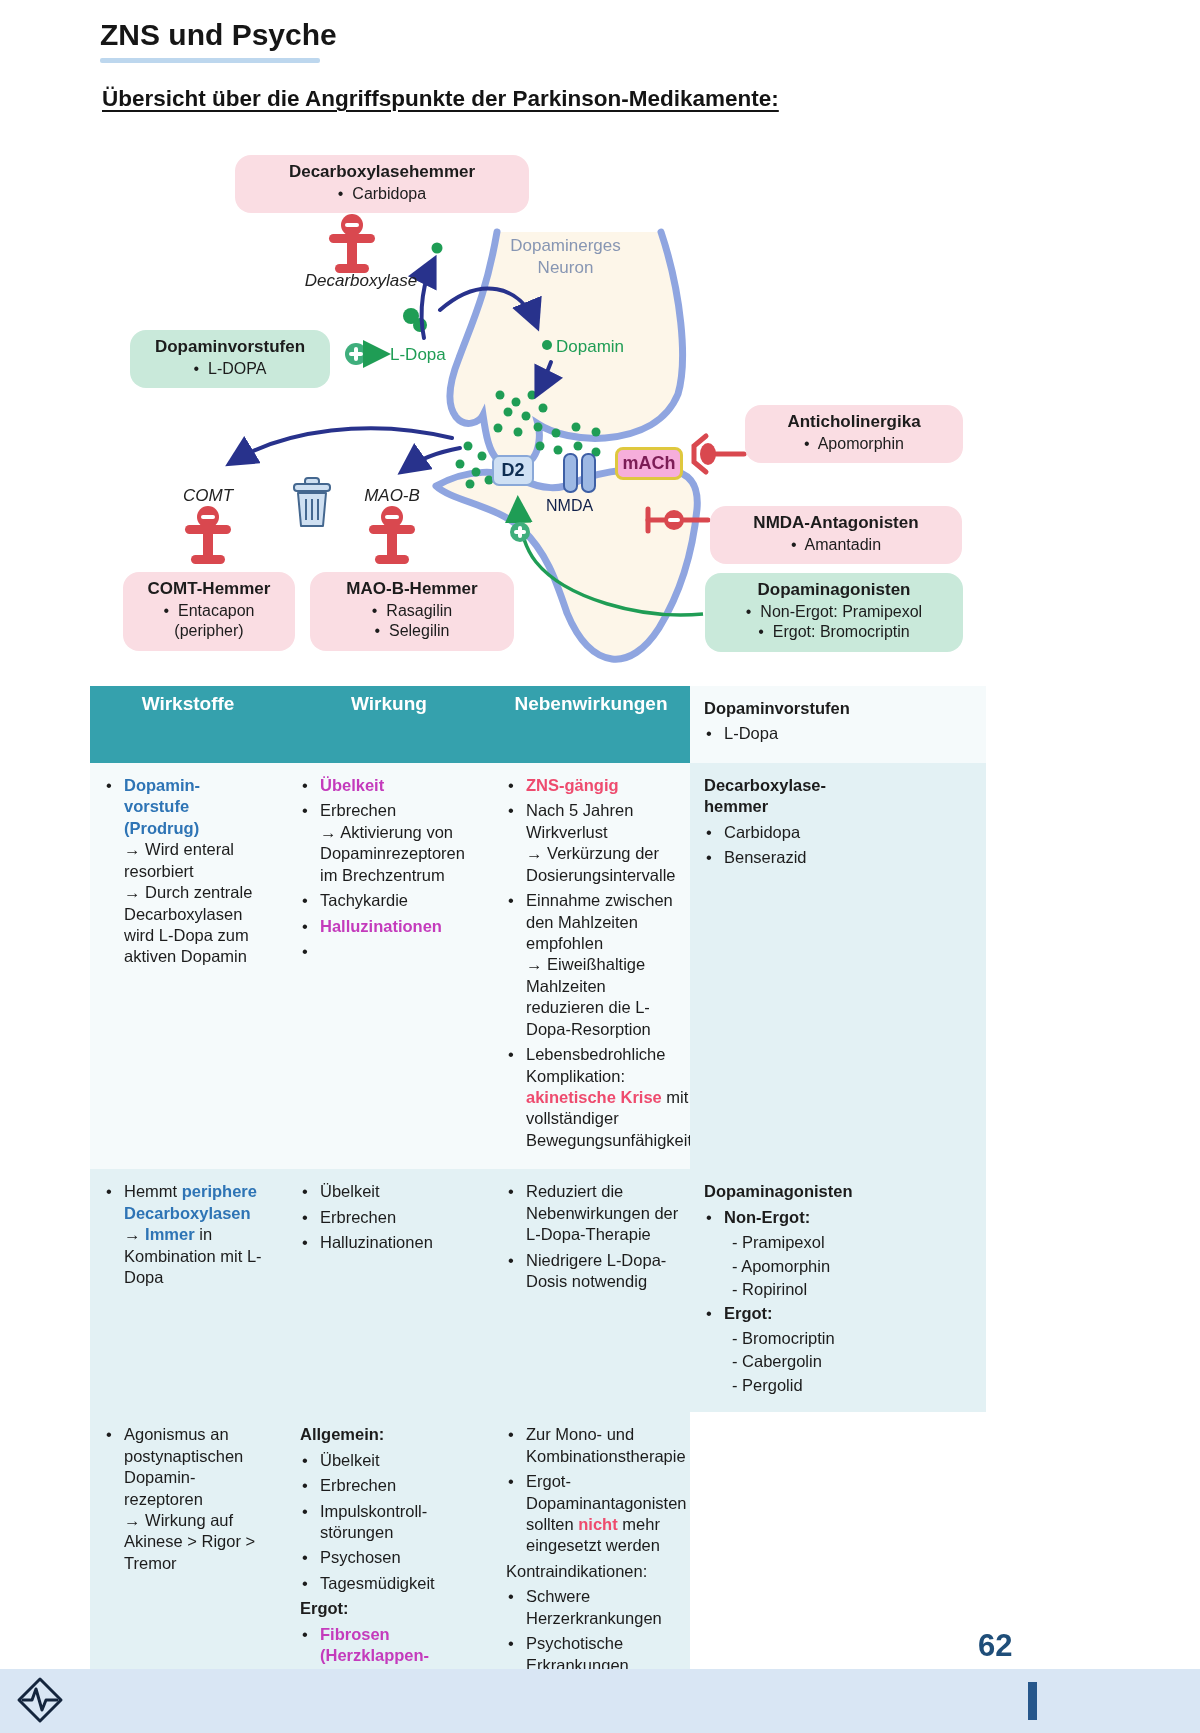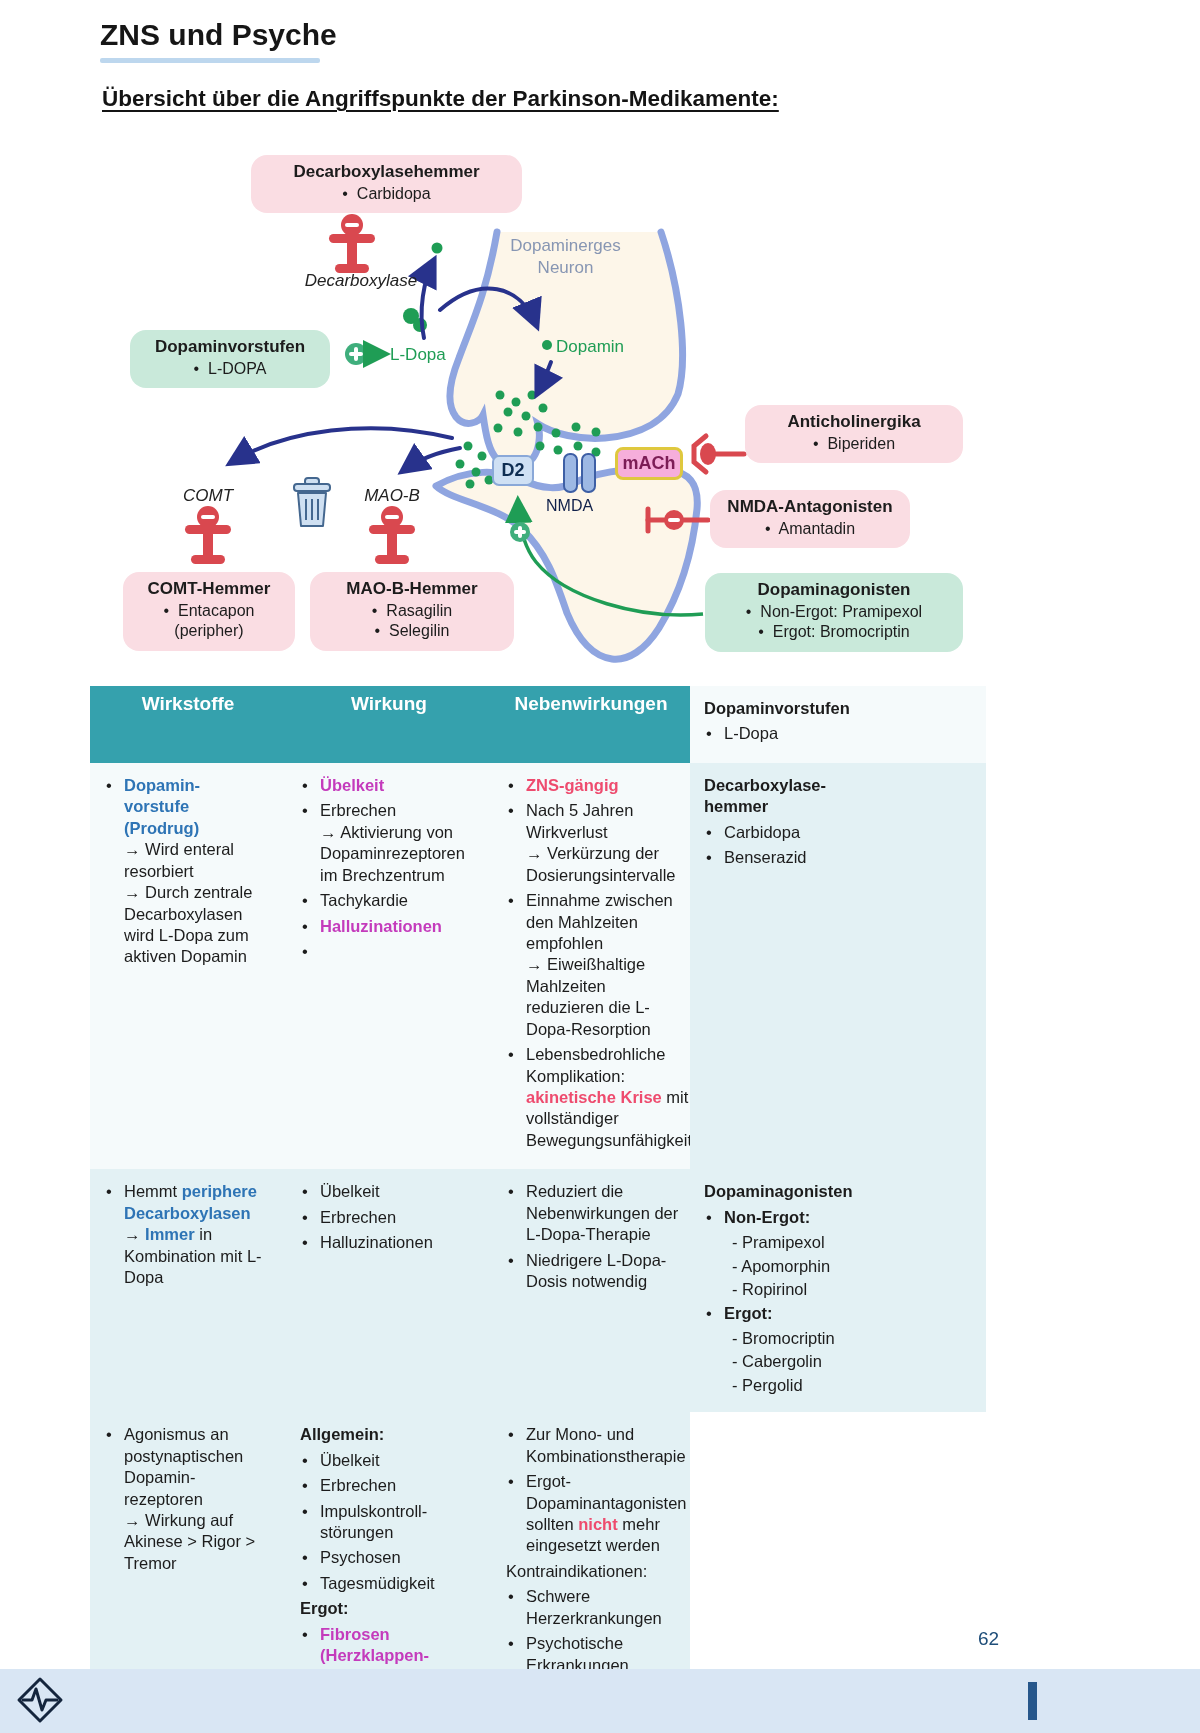--- a/index.html
+++ b/index.html
@@ -14,24 +14,24 @@
   
   .diagram { position:absolute; left:0; top:140px; width:1200px; height:548px; }
   .diagram svg.art { position:absolute; left:0; top:0; width:1200px; height:548px; }
 
   .dbox { position:absolute; border-radius:16px; padding:7px 10px 9px; text-align:center; color:#1c1c1c; }
   .dbox .box-title { font-weight:bold; font-size:17px; margin-bottom:2px; }
   .dbox .box-item { font-size:16px; line-height:1.28; white-space:pre-wrap; }
   .pinkbox { background:#fadde3; }
   .greenbox { background:#c9e9da; }
 
-  .box-decarb   { left:235px; top:15px;  width:271px;margin-left:16px; }
+  .box-decarb   { left:235px; top:15px;  width:294px; }
   .box-vorstufe { left:130px; top:190px; width:200px; }
   .box-antichol { left:745px; top:265px; width:218px; }
-  .box-nmdaant  { left:710px; top:350px; width:200px; }
+  .box-nmdaant  { left:710px; top:366px; width:252px; }
   .box-agonist  { left:705px; top:433px; width:258px; }
   .box-comt     { left:123px; top:432px; width:172px; }
   .box-maob     { left:310px; top:432px; width:204px; }
 
   .dlabel { position:absolute; font-size:17px; color:#222222; }
   .lbl-neuron { left:498px; top:95px; width:135px; text-align:center; color:#8796b3; line-height:1.3; white-space:pre-line; }
   .lbl-dopamin { left:556px; top:197px; color:#1f9d55; }
   .lbl-ldopa { left:390px; top:205px; color:#1f9d55; }
   .lbl-decarboxylase { left:286px; top:131px; width:150px; text-align:center; font-style:italic; }
   .lbl-comt { left:170px; top:346px; width:76px; text-align:center; font-style:italic; }
@@ -57,21 +57,21 @@
   .tx { flex:1; white-space:pre-wrap; }
   .ln { white-space:pre-wrap; margin:0 0 4px 2px; }
   .sub { white-space:pre-wrap; padding-left:30px; margin-bottom:2px; }
   .b { font-weight:bold; }
   .blue { color:#2e74b5; font-weight:bold; }
   .mag { color:#c43bbc; font-weight:bold; }
   .pink { color:#ee4b6e; font-weight:bold; }
 
   
   .footer-band { position:absolute; left:0; bottom:0; width:1200px; height:64px; background:#d9e6f4; }
-  .page-num { position:absolute; left:978px; top:1628px; font-size:19px; font-weight:normal; color:#1f4e79; }
+  .page-num { position:absolute; left:978px; top:1628px; font-size:31px; font-weight:bold; color:#1f4e79; }
   .footer-accent { position:absolute; left:1028px; top:1682px; width:9px; height:38px; background:#27578b; }
   .logo { position:absolute; left:14px; top:1674px; }
 </style>
 </head>
 <body>
 
 <div class="page">
 
   <div class="zns-title">ZNS und Psyche</div>
   <div class="title-rule"></div>
@@ -211,21 +211,21 @@
     </div>
     <div class="dbox greenbox box-vorstufe">
       <div class="box-title">Dopaminvorstufen</div>
       <div class="box-items">
           <div class="box-item">•  L-DOPA</div>
         </div>
     </div>
     <div class="dbox pinkbox box-antichol">
       <div class="box-title">Anticholinergika</div>
       <div class="box-items">
-          <div class="box-item">•  Biperiden</div>
+          <div class="box-item">•  Apomorphin</div>
         </div>
     </div>
     <div class="dbox pinkbox box-nmdaant">
       <div class="box-title">NMDA-Antagonisten</div>
       <div class="box-items">
           <div class="box-item">•  Amantadin</div>
         </div>
     </div>
     <div class="dbox greenbox box-agonist">
       <div class="box-title">Dopaminagonisten</div>

